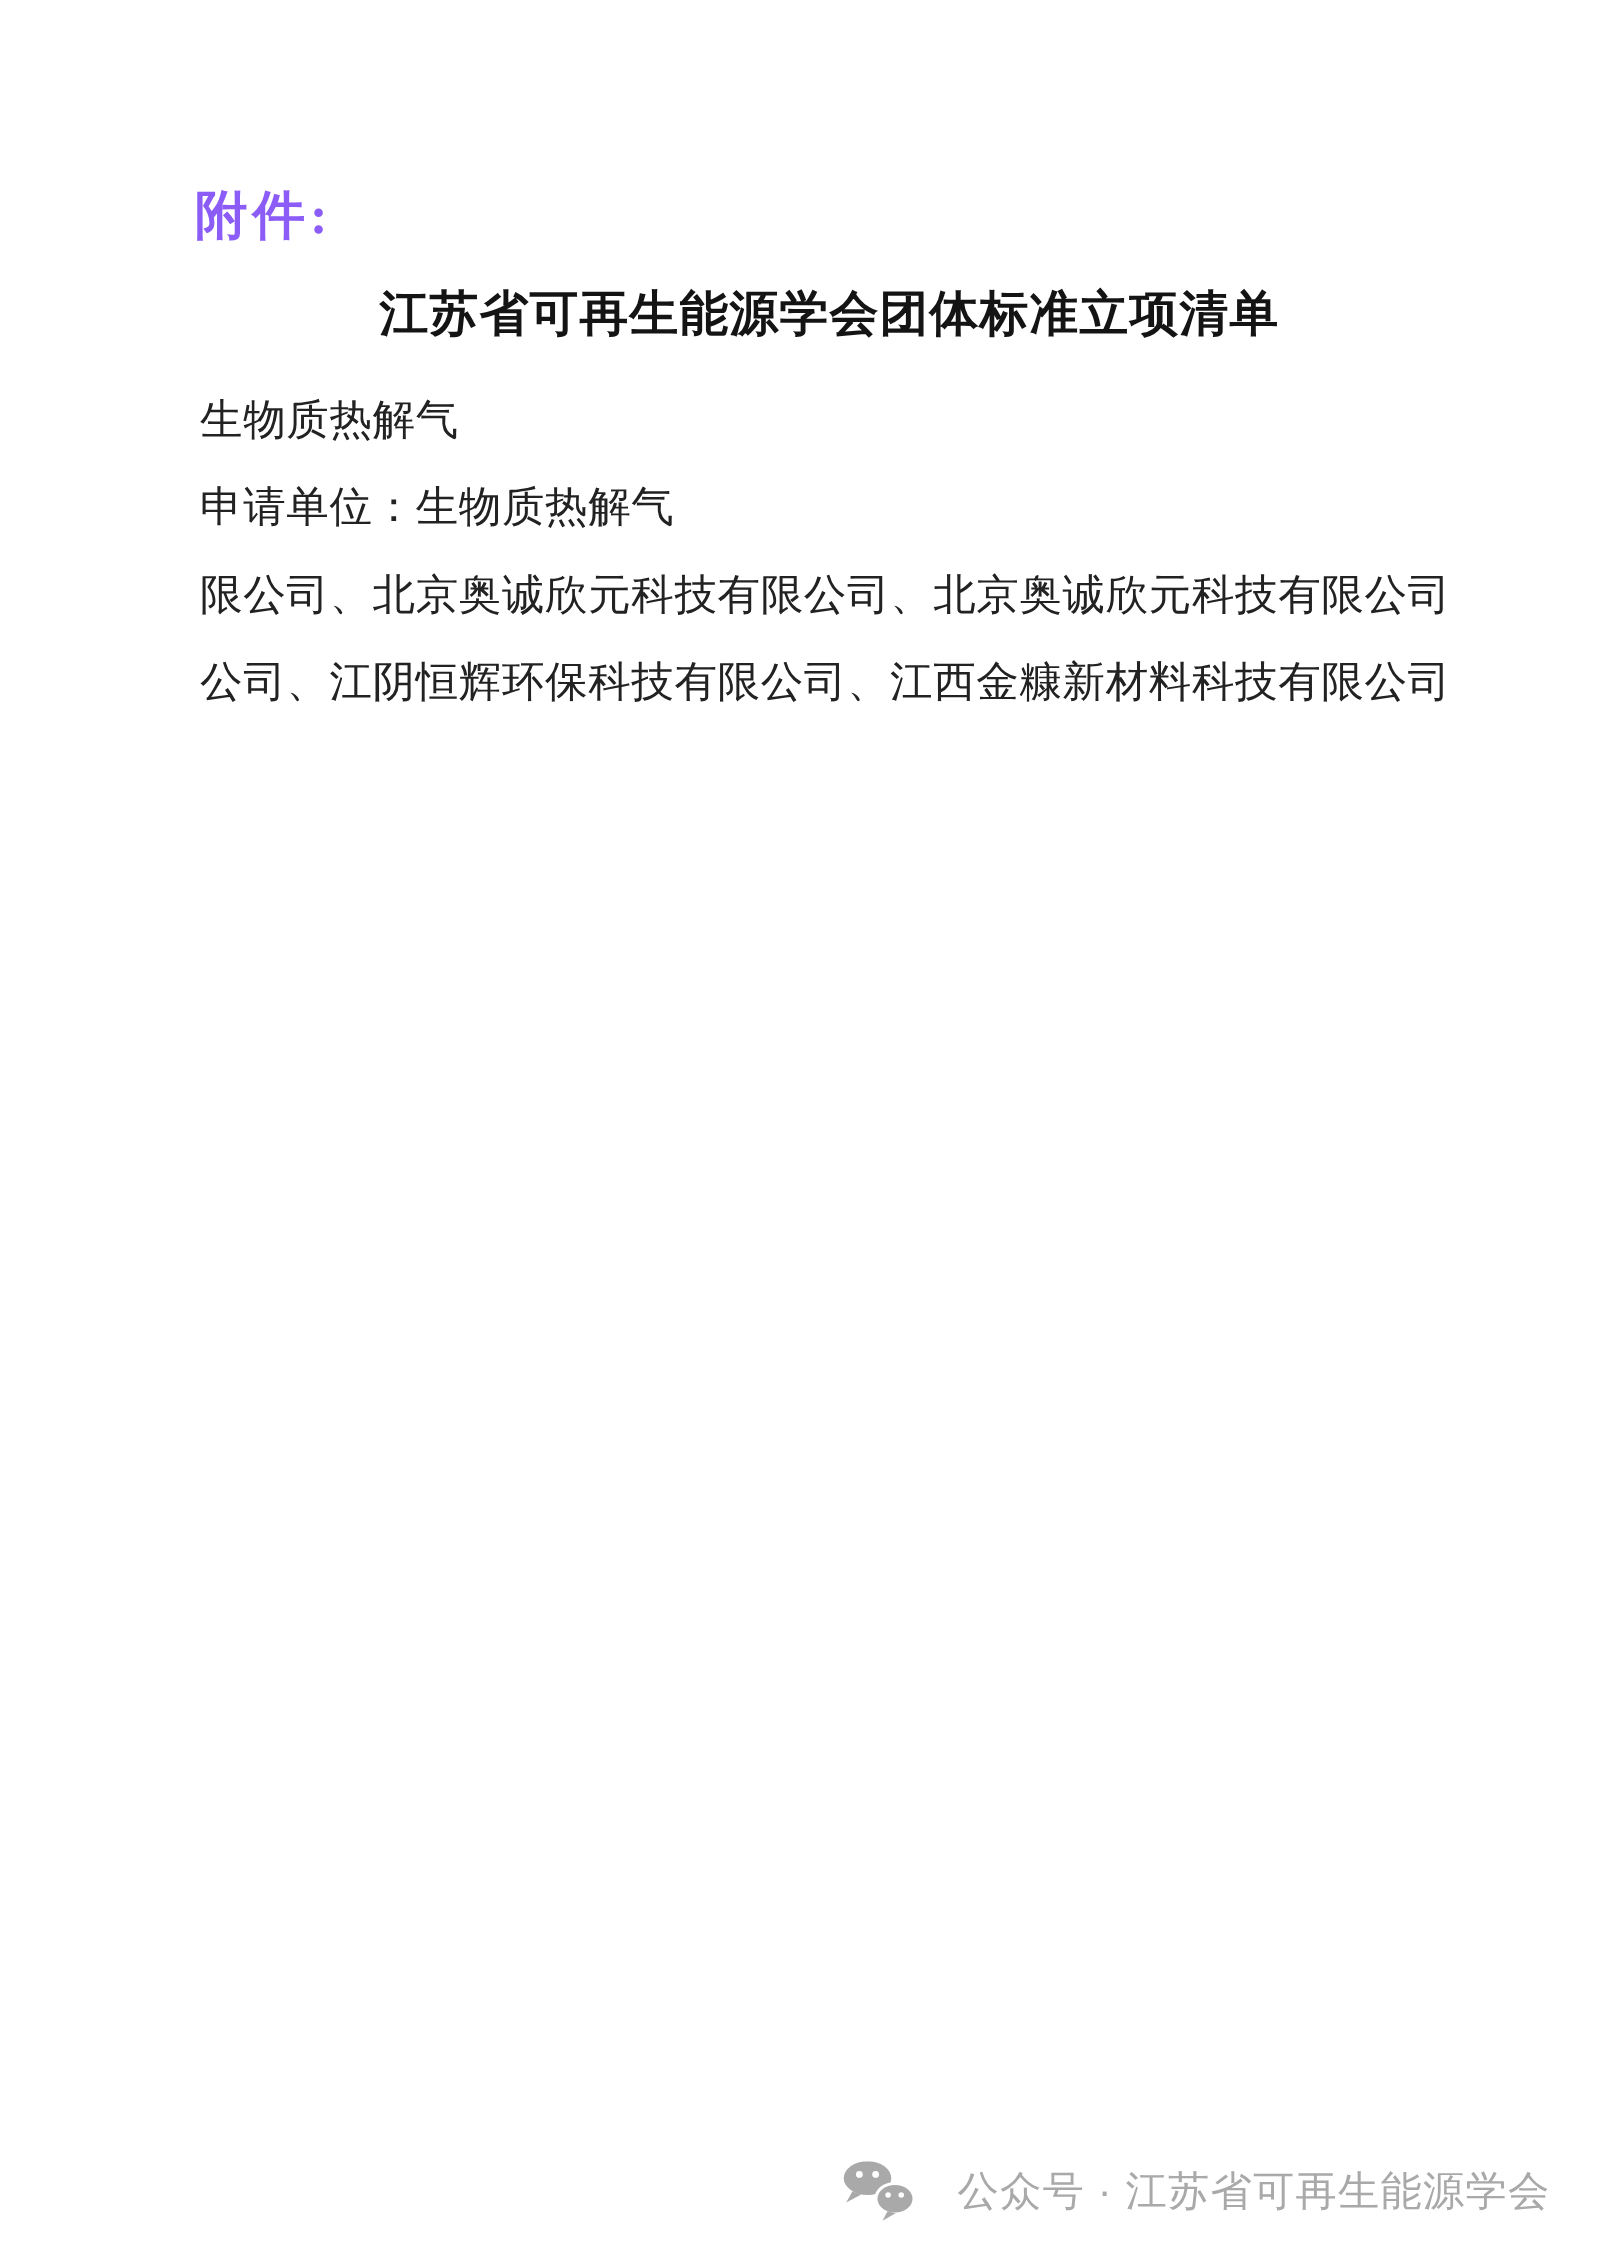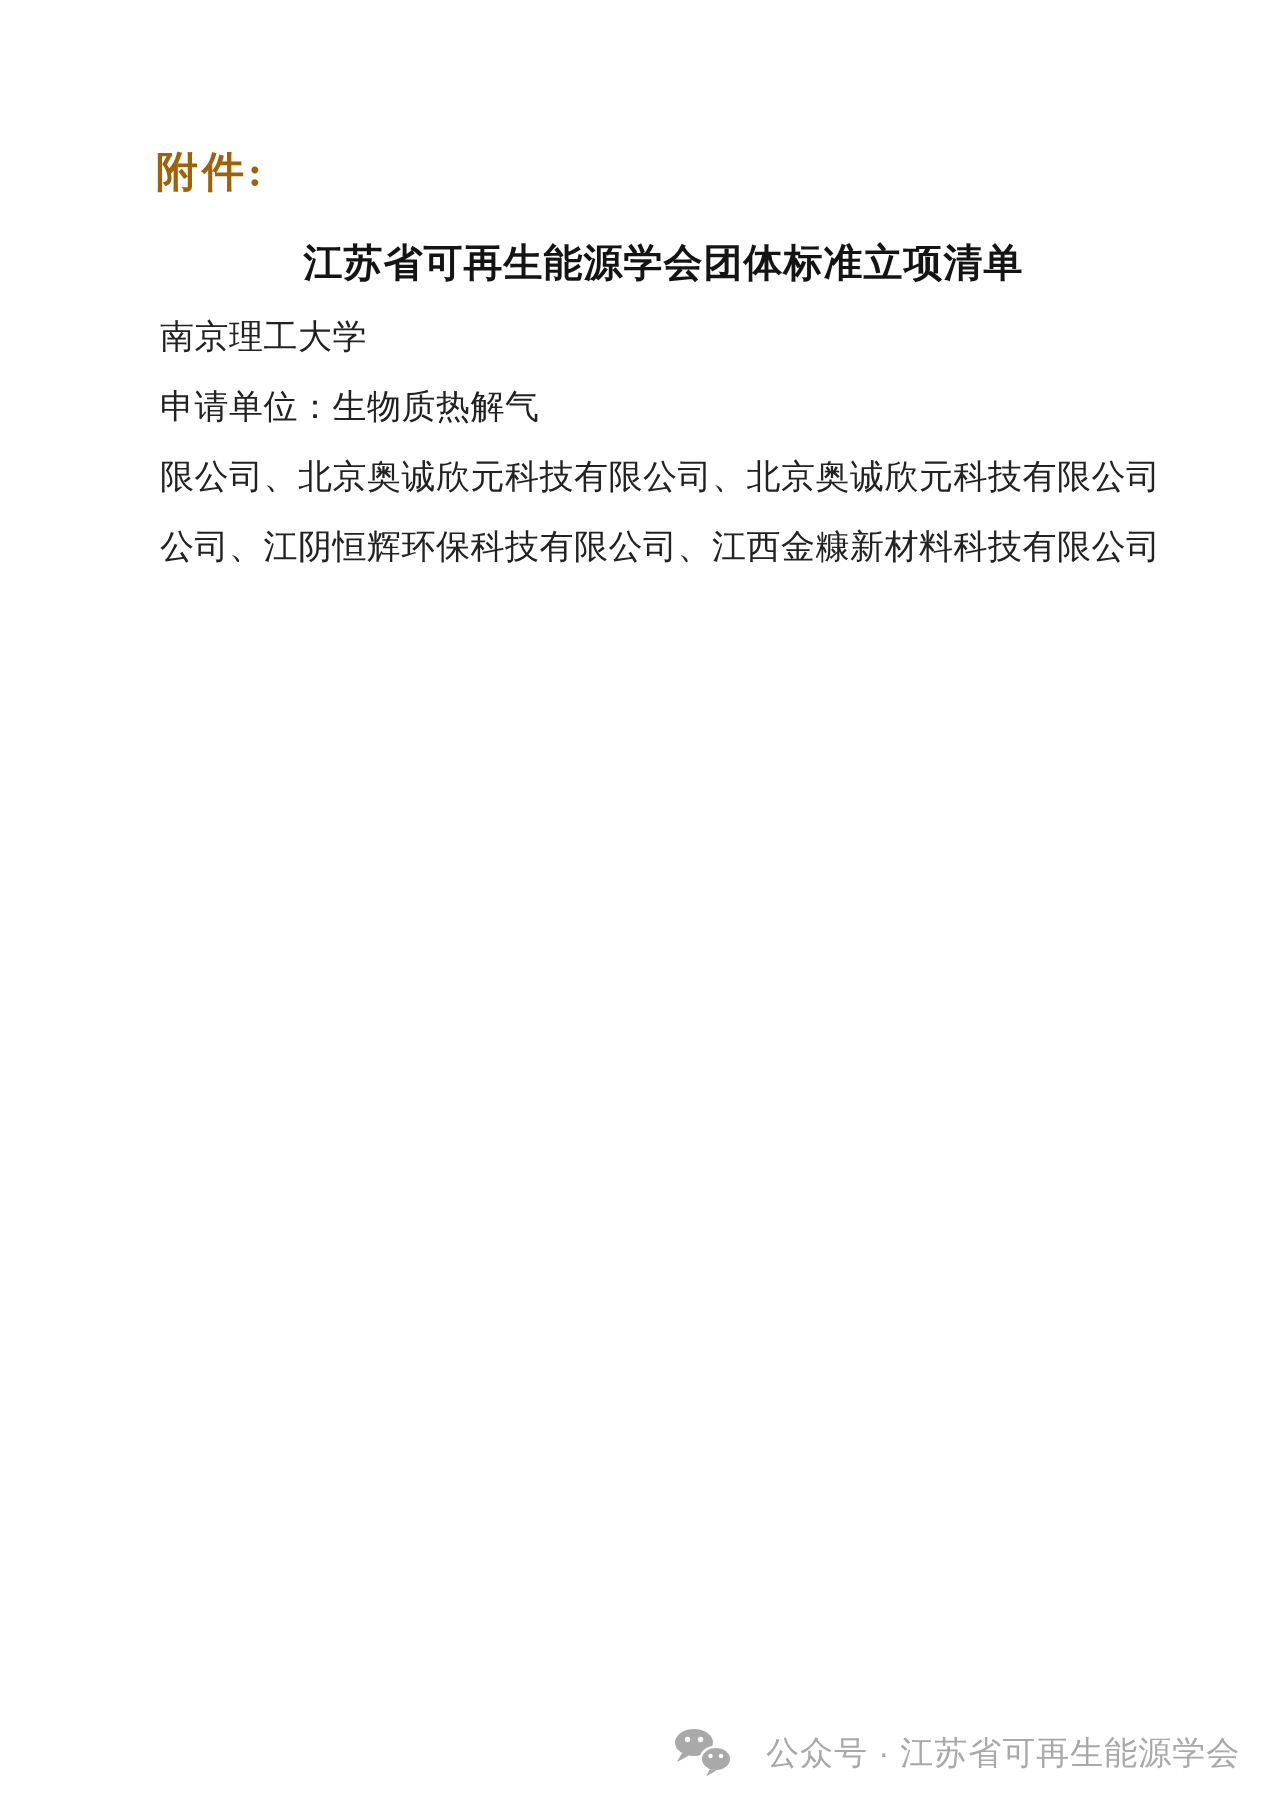--- a/index.html
+++ b/index.html
@@ -16,28 +16,28 @@
     font-family: "Liberation Serif", "DejaVu Serif", serif;
     color: #1e1e1e;
   }
   .attachment-label {
     position: absolute;
     left: 156px;
     top: 144px;
     font-size: 42px;
     font-weight: 600;
     letter-spacing: 4px;
-    color: #a16207;
+    color: #8b5cf6;
     white-space: nowrap;
   }
   .doc-title {
     position: absolute;
     left: 0;
     right: 0;
-    top: 236px;
+    top: 224px;
     margin: 0;
     text-align: center;
     font-size: 39px;
     font-weight: 700;
     letter-spacing: 1px;
     color: #141414;
     white-space: nowrap;
     padding-left: 47px;
   }
   .doc-body {
@@ -74,21 +74,21 @@
 </head>
 <body>
 
 <div class="page">
 
   <div class="attachment-label">附件:</div>
 
   <h1 class="doc-title">江苏省可再生能源学会团体标准立项清单</h1>
 
   <div class="doc-body">
-    <div class="body-line">南京理工大学</div>
+    <div class="body-line">生物质热解气</div>
     <div class="body-line">申请单位：生物质热解气</div>
     <div class="body-line">限公司、北京奥诚欣元科技有限公司、北京奥诚欣元科技有限公司</div>
     <div class="body-line">公司、江阴恒辉环保科技有限公司、江西金糠新材料科技有限公司</div>
   </div>
 
   <div class="watermark">
     <svg class="wechat-icon" width="60" height="48" viewBox="0 0 60 48" aria-hidden="true">
 
       <ellipse cx="20" cy="13.5" rx="19" ry="13.5" fill="#a9a9a9"></ellipse>
       <path d="M8 24 L3 33 L15 26.5 Z" fill="#a9a9a9"></path>

